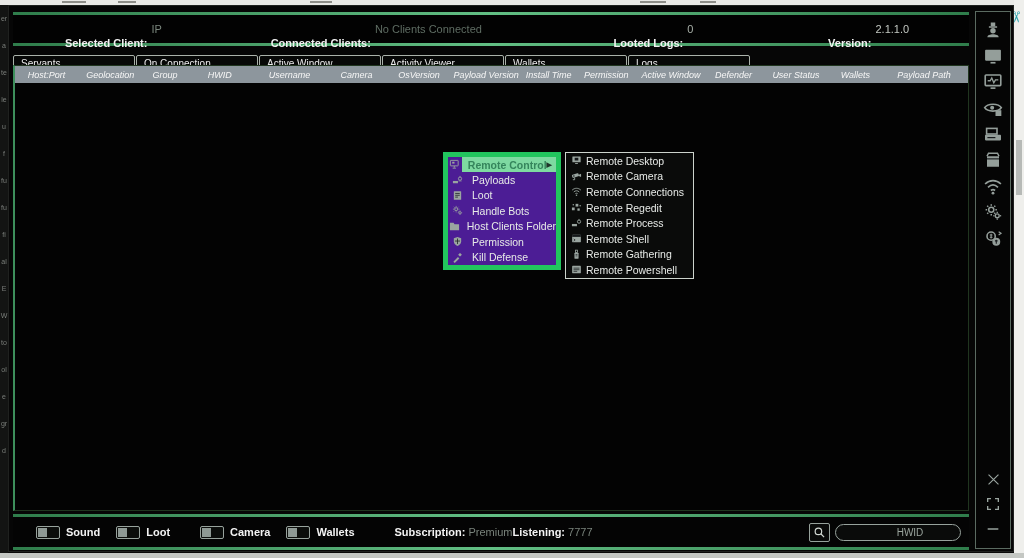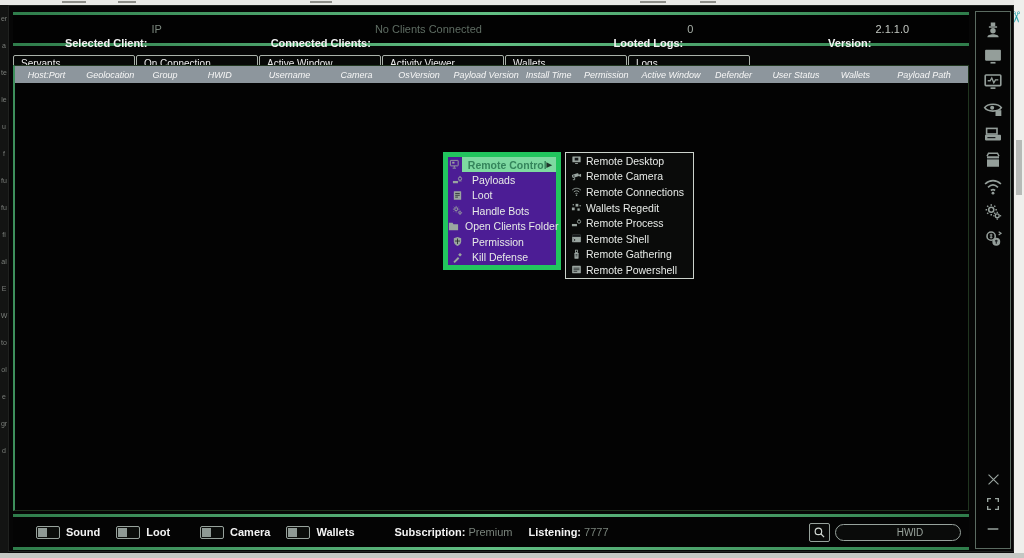--- a/index.html
+++ b/index.html
@@ -182,21 +182,21 @@
             <span class="cb-in"></span>
           </span>
         <span class="cb-lab">Camera</span>
       </div>
       <div class="cbg" style="margin-right:40px">
         <span class="cb">
             <span class="cb-in"></span>
           </span>
         <span class="cb-lab">Wallets</span>
       </div>
-      <div class="stat-b" style="margin-right:16px">
+      <div class="stat-b" style="margin-right:0">
         <b>Subscription:</b>
         <span class="val">Premium</span>
       </div>
       <div class="stat-b">
         <b>Listening:</b>
         <span class="val">7777</span>
       </div>
       <div style="flex:1"></div>
       <div class="searchbox">
         <svg width="13" height="13" viewBox="0 0 24 24">
@@ -364,21 +364,21 @@
           <span>Handle Bots</span>
         </span>
     </div>
     <div class="cm-row">
       <span class="cm-ic">
         <svg width="11" height="11" viewBox="0 0 24 24" fill="#9aa5a0">
             <path d="M2 4h8l2 3h10v13H2z"></path>
           </svg>
       </span>
       <span class="cm-body">
-          <span>Open Clients Folder</span>
+          <span>Host Clients Folder</span>
         </span>
     </div>
     <div class="cm-row">
       <span class="cm-ic">
         <svg width="11" height="11" viewBox="0 0 24 24">
             <path d="M12 2l8 3v7c0 5-4 7.6-8 10c-4-2.4-8-5-8-10V5z" fill="#9aa5a0"></path>
             <path d="M12 5.5v12M6.5 11h11" stroke="#15181a" stroke-width="1.6"></path>
           </svg>
       </span>
       <span class="cm-body">
@@ -438,21 +438,21 @@
     <div class="sm-row">
       <span class="sm-ic">
         <svg width="11" height="11" viewBox="0 0 24 24" fill="#9aa5a0">
             <rect x="2" y="12" width="6" height="6"></rect>
             <rect x="10" y="4" width="6" height="6"></rect>
             <rect x="14" y="14" width="5" height="5"></rect>
             <circle cx="5" cy="6" r="1.6"></circle>
             <circle cx="20" cy="8" r="1.6"></circle>
           </svg>
       </span>
-      <span class="sm-label">Wallets Regedit</span>
+      <span class="sm-label">Remote Regedit</span>
     </div>
     <div class="sm-row">
       <span class="sm-ic">
         <svg width="11" height="11" viewBox="0 0 24 24">
             <path d="M2 13h11v5H2z" fill="#9aa5a0"></path>
             <circle cx="17.5" cy="8" r="3.5" fill="none" stroke="#9aa5a0" stroke-width="2"></circle>
             <path d="M17.5 4.5V2" stroke="#9aa5a0" stroke-width="1.6"></path>
           </svg>
       </span>
       <span class="sm-label">Remote Process</span>

